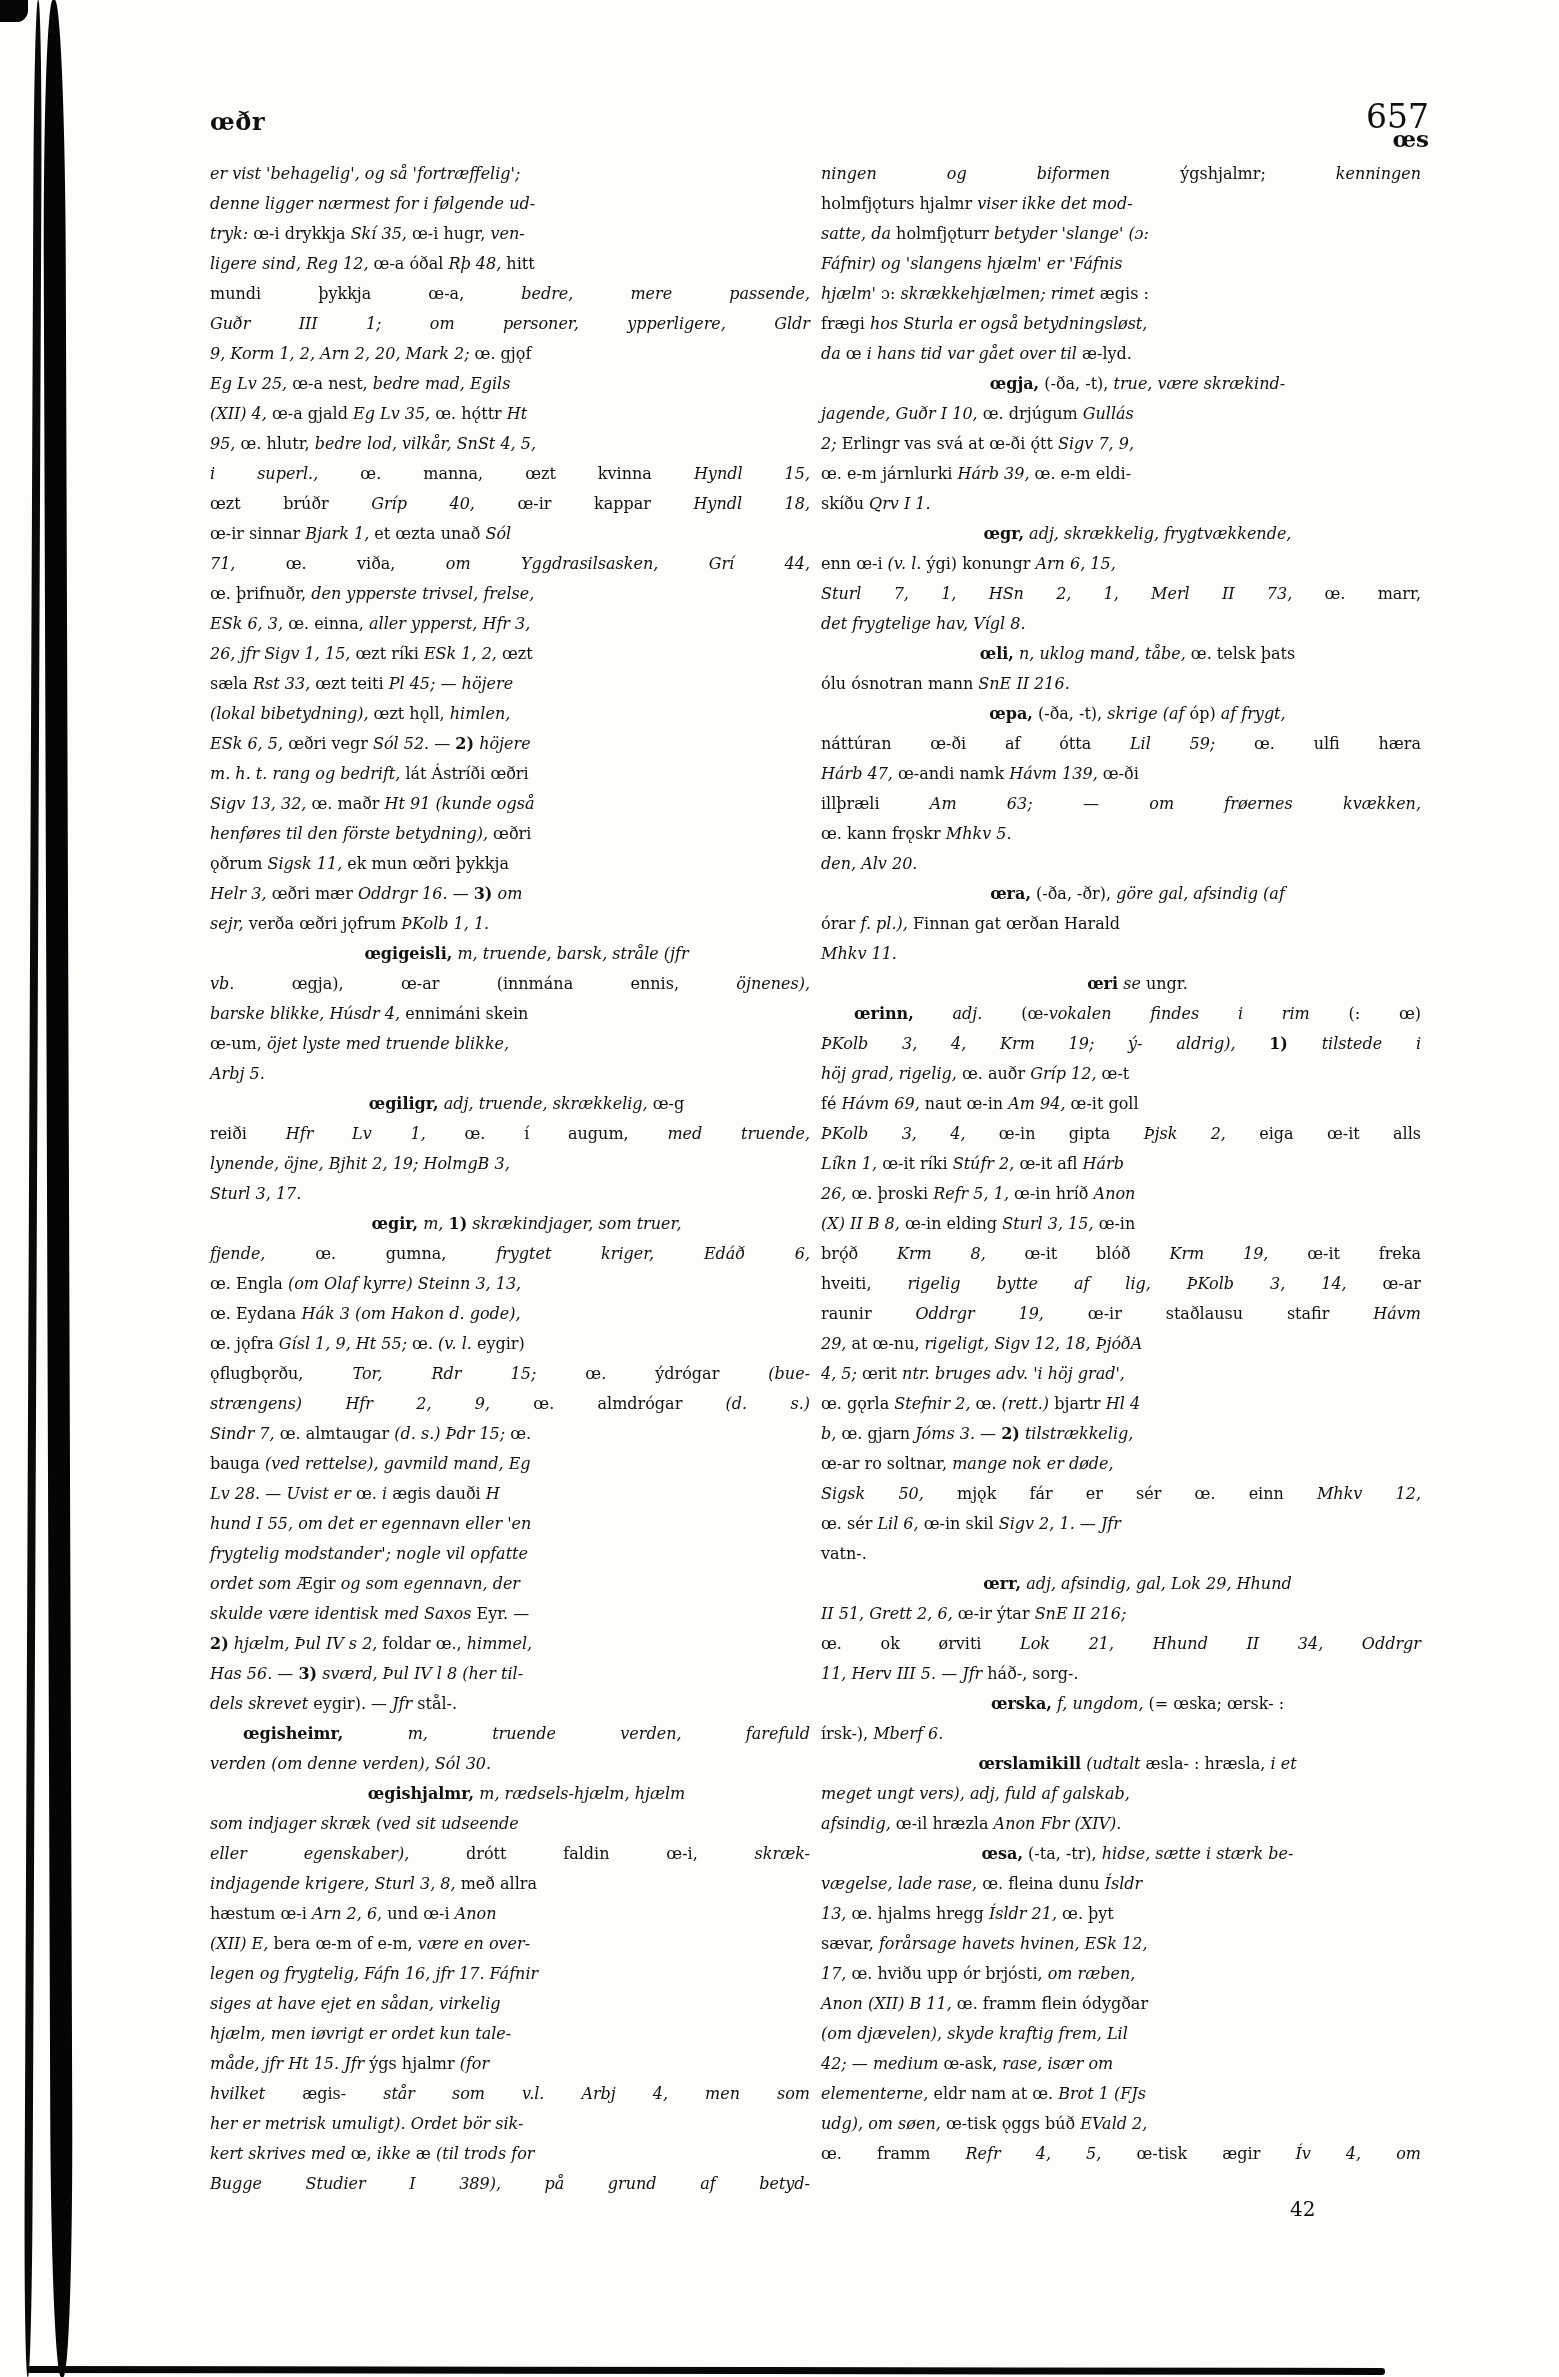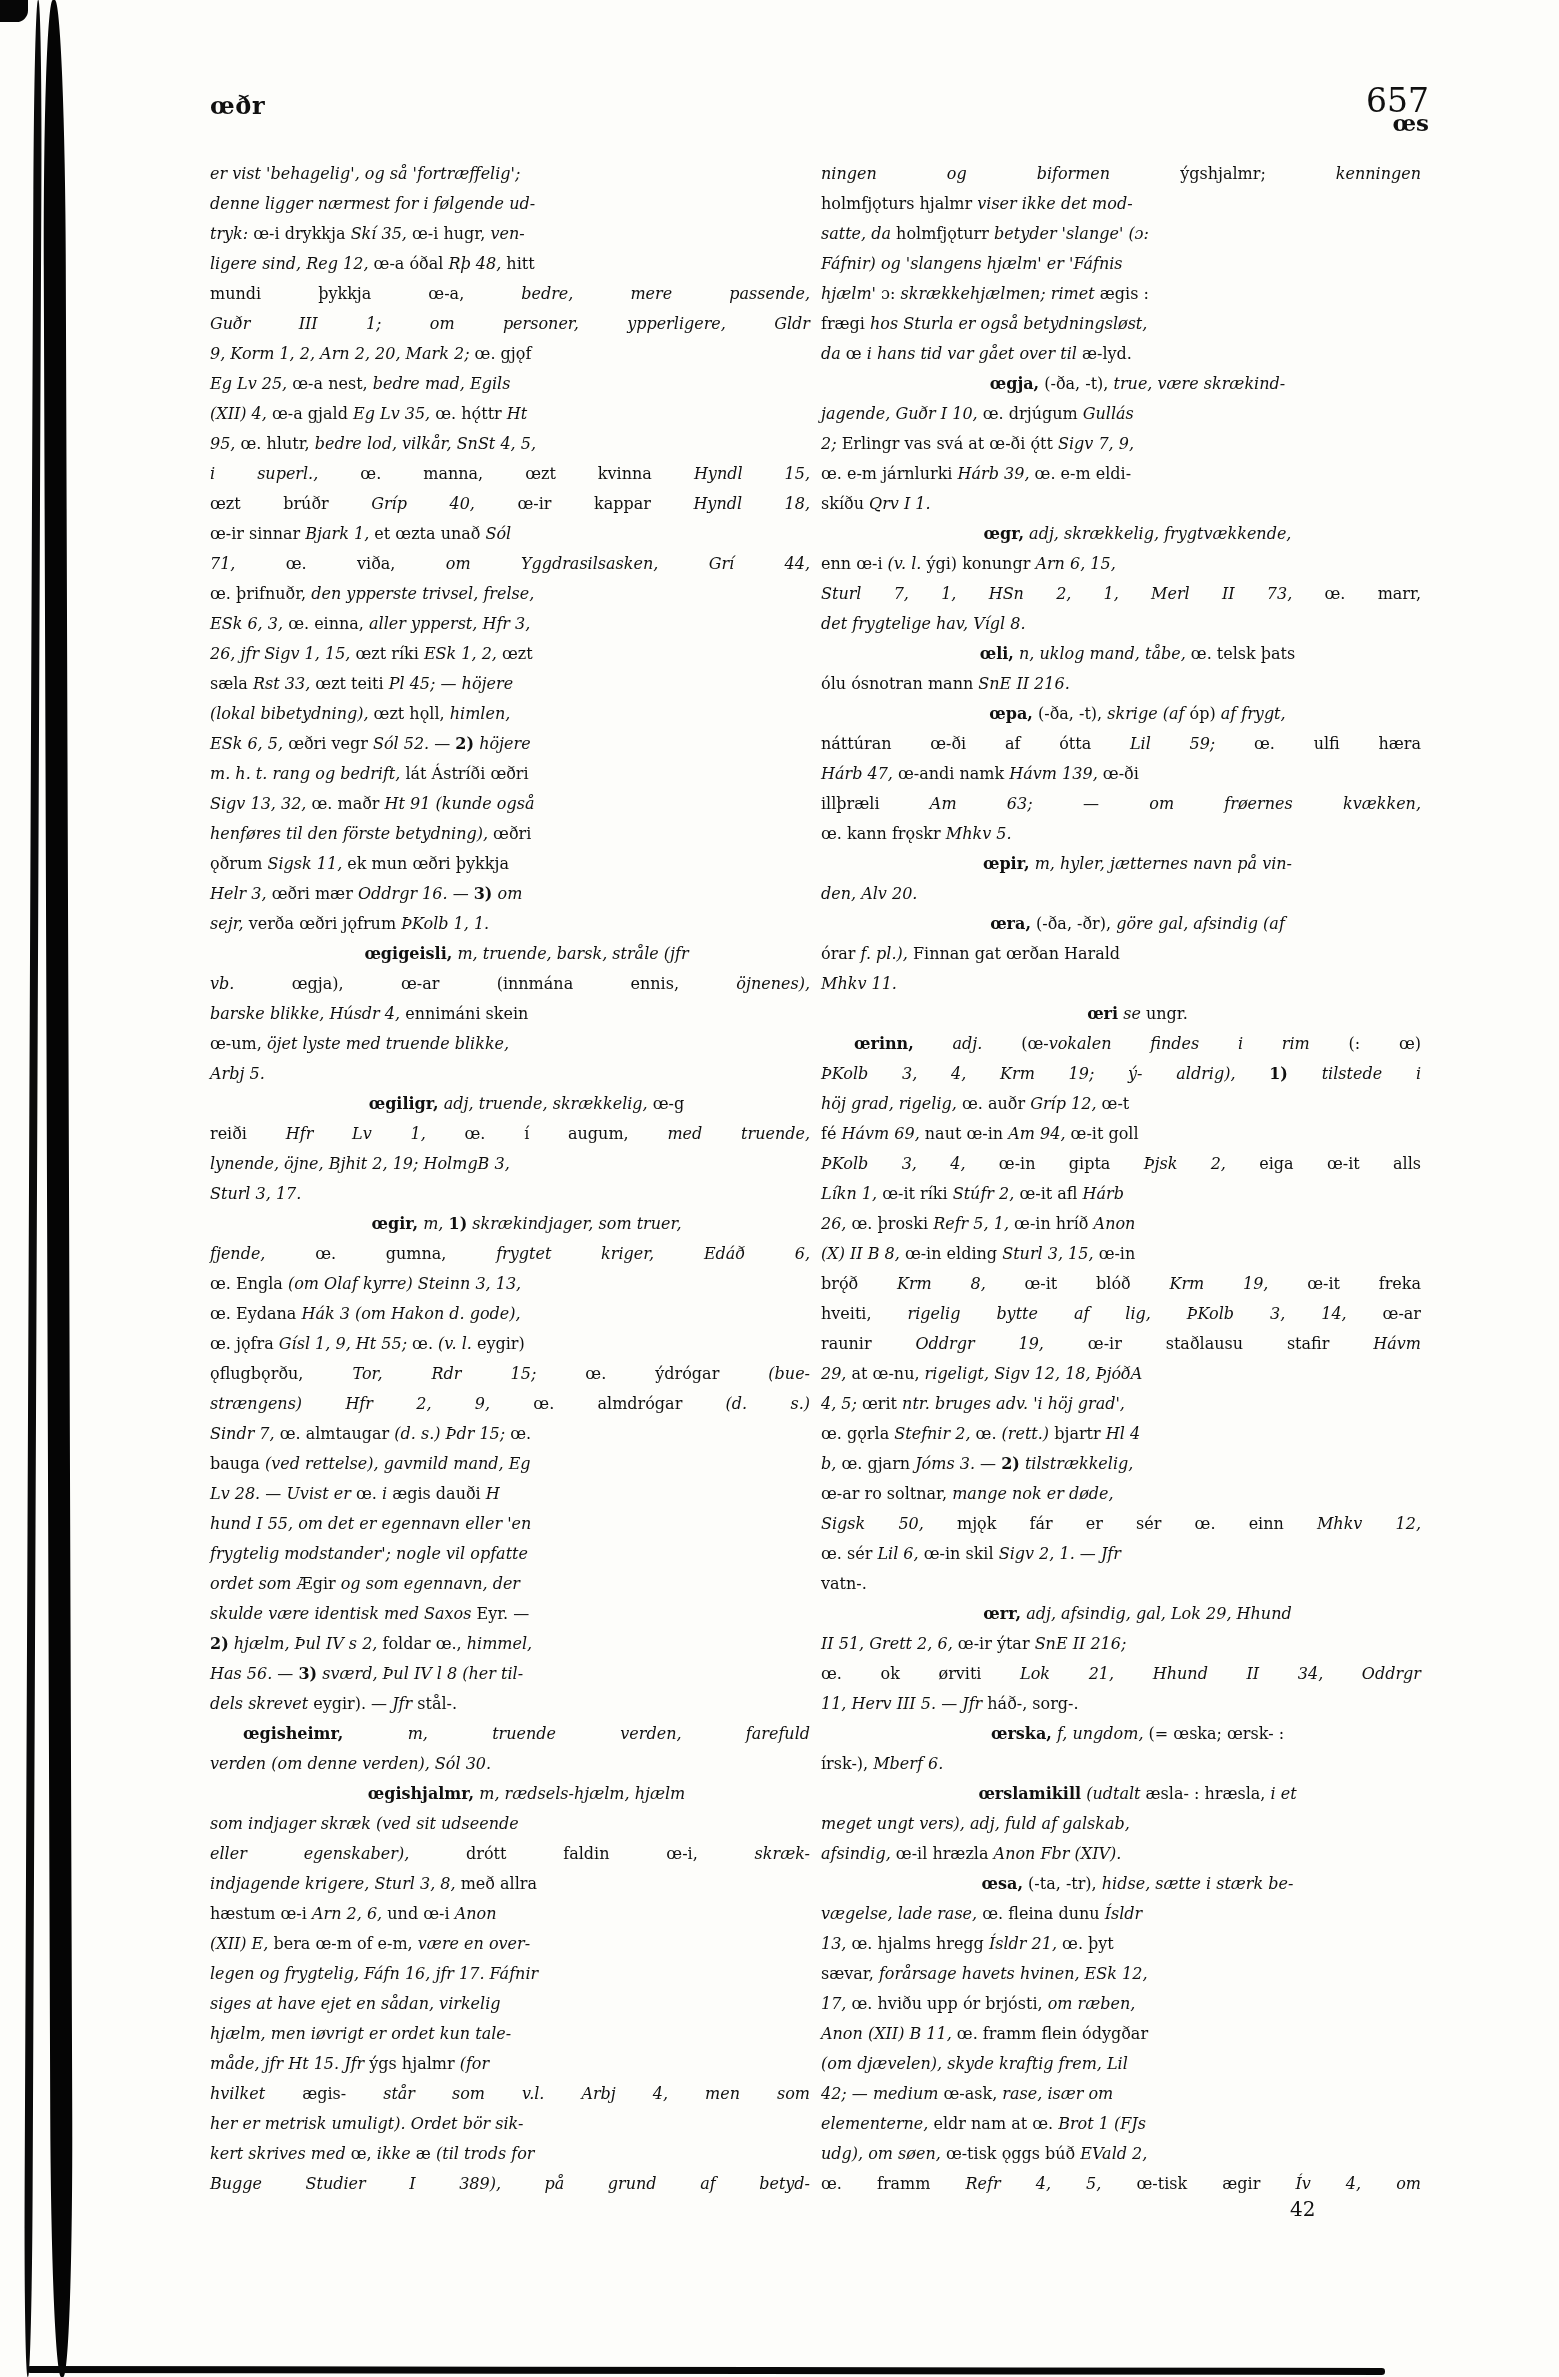--- a/index.html
+++ b/index.html
@@ -25,21 +25,21 @@
   .edge-corner {
     position: absolute; left: 0; top: 0; width: 28px; height: 21.5px;
     background: #070707; border-bottom-right-radius: 11.4px;
   }
   .edge-bottom {
     position: absolute; left: 26.5px; top: 2367px; width: 1358px; height: 7px;
     background: #080808; transform: rotate(0.08deg);
     border-radius: 3.2px;
   }
   
-  .runhead { position: absolute; top: 81px; left: 210px; width: 1219px; height: 44px; }
+  .runhead { position: absolute; top: 97px; left: 210px; width: 1219px; height: 44px; }
   .rh-left  { position: absolute; left: 0; top: 10px; font-size: 24px; font-weight: bold; letter-spacing: 0.6px; }
   .rh-center{ position: absolute; left: 0; right: 0; top: 0; text-align: right; font-size: 33px; }
   .rh-right { position: absolute; right: 0; top: 3.8px; font-size: 23px; font-weight: bold; margin-top: 24px; }
   
   .col {
     position: absolute; top: 159px; width: 600px;
     font-size: 16px;
   }
   .col-left  { left: 210px; }
   .col-right { left: 821px; }
@@ -161,21 +161,20 @@
     <div class="line"><span>enn œ-i <i>(v. l.</i> ýgi) konungr <i>Arn 6, 15,</i></span></div>
     <div class="line j"><span><i>Sturl 7, 1, HSn 2, 1, Merl II 73,</i> œ. marr,</span></div>
     <div class="line"><span><i>det frygtelige hav, Vígl 8.</i></span></div>
     <div class="line ind"><span><b>œli,</b> <i>n, uklog mand, tåbe,</i> œ. telsk þats</span></div>
     <div class="line"><span>ólu ósnotran mann <i>SnE II 216.</i></span></div>
     <div class="line ind"><span><b>œpa,</b> (-ða, -t), <i>skrige (af</i> óp) <i>af frygt,</i></span></div>
     <div class="line j"><span>náttúran œ-ði af ótta <i>Lil 59;</i> œ. ulfi hæra</span></div>
     <div class="line"><span><i>Hárb 47,</i> œ-andi namk <i>Hávm 139,</i> œ-ði</span></div>
     <div class="line j"><span>illþræli <i>Am 63;</i> — <i>om frøernes kvækken,</i></span></div>
     <div class="line"><span>œ. kann frǫskr <i>Mhkv 5.</i></span></div>
-    <div class="line ind"><span><b>œpir,</b> <i>m, hyler, jætternes navn på vin-</i></span></div>
     <div class="line"><span><i>den, Alv 20.</i></span></div>
     <div class="line ind"><span><b>œra,</b> (-ða, -ðr), <i>göre gal, afsindig (af</i></span></div>
     <div class="line"><span>órar <i>f. pl.),</i> Finnan gat œrðan Harald</span></div>
     <div class="line"><span><i>Mhkv 11.</i></span></div>
     <div class="line ind"><span><b>œri</b> <i>se</i> ungr.</span></div>
     <div class="line ind j"><span><b>œrinn,</b> <i>adj.</i> (œ-<i>vokalen findes i rim</i> (: œ)</span></div>
     <div class="line j"><span><i>ÞKolb 3, 4, Krm 19; ý- aldrig),</i> <b>1)</b> <i>tilstede i</i></span></div>
     <div class="line"><span><i>höj grad, rigelig,</i> œ. auðr <i>Gríp 12,</i> œ-t</span></div>
     <div class="line"><span>fé <i>Hávm 69,</i> naut œ-in <i>Am 94,</i> œ-it goll</span></div>
     <div class="line j"><span><i>ÞKolb 3, 4,</i> œ-in gipta <i>Þjsk 2,</i> eiga œ-it alls</span></div>

